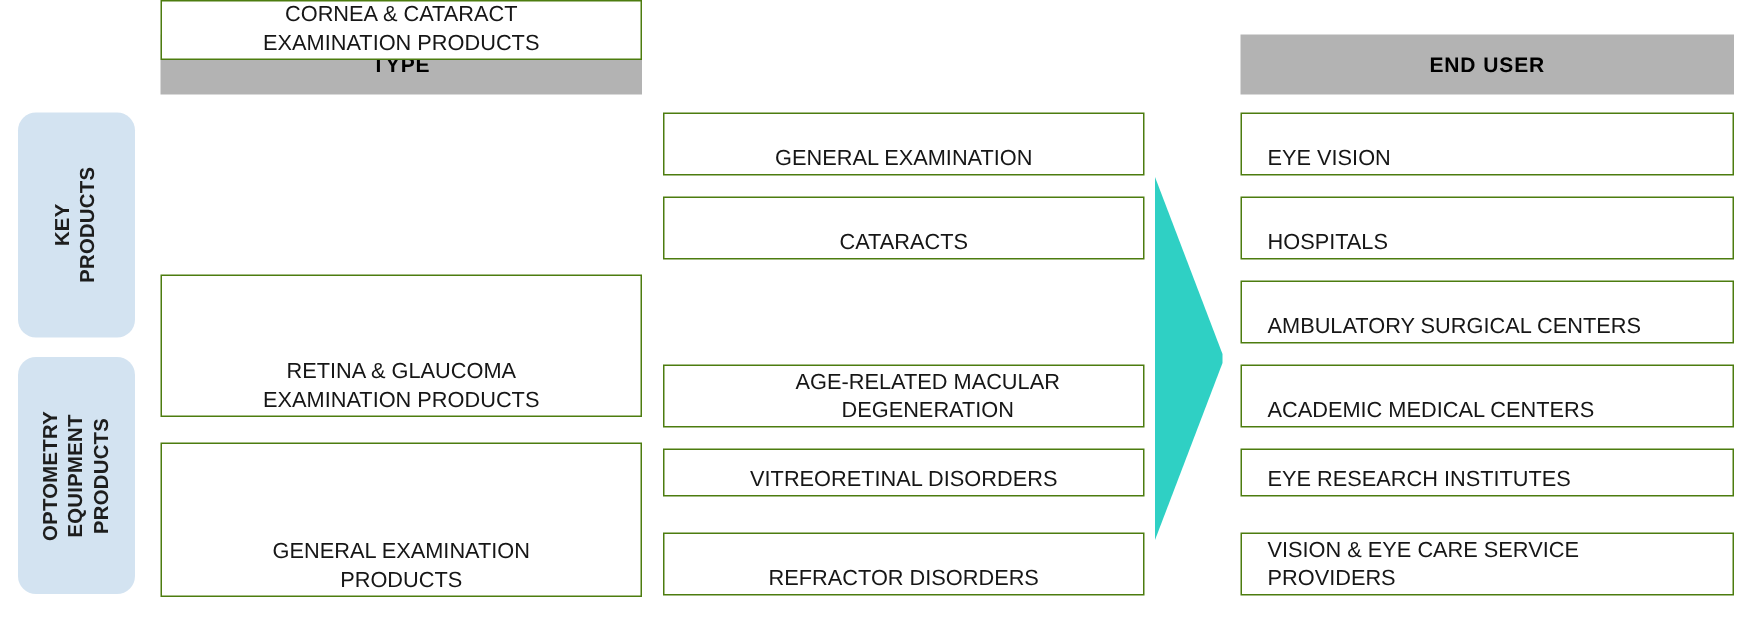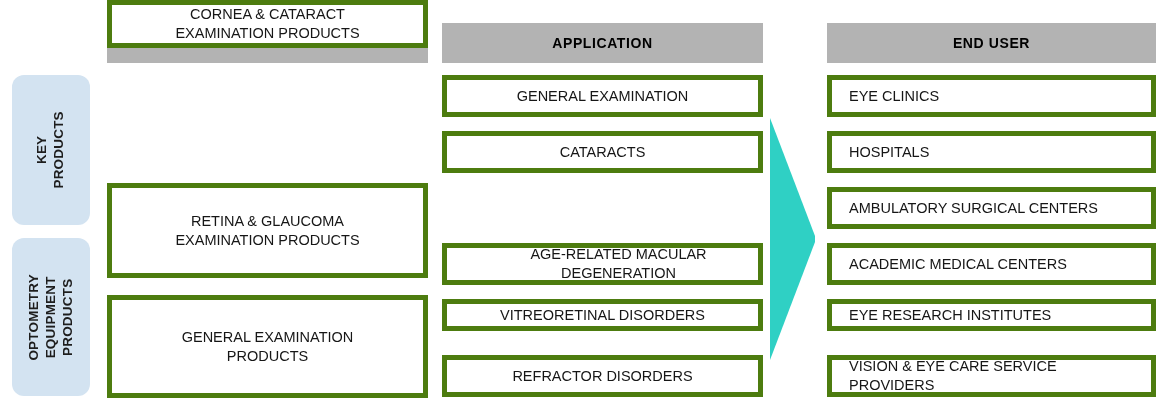--- a/index.html
+++ b/index.html
@@ -65,24 +65,24 @@
     display: flex;
     align-items: center;
     justify-content: center;
   }
 
   .cell {
     position: absolute;
     left: 0;
     right: 0;
     background: #ffffff;
-    border: 5px solid #4d7c0f;
+    border: 1px solid #4d7c0f;
     box-sizing: border-box;
     display: flex;
-    align-items: center;
+    align-items: flex-end;
     font-size: 14.5px;
     color: #161616;
     line-height: 1.3;
   }
   .cell.center {
     justify-content: center;
     text-align: center;
   }
   .cell.left {
     justify-content: flex-start;
@@ -138,21 +138,20 @@
         <span>GENERAL EXAMINATION
 PRODUCTS</span>
       </div>
     <div class="cell center">
         <span>CORNEA &amp; CATARACT
 EXAMINATION PRODUCTS</span>
       </div>
   </div>
 
   <div class="column" id="col-app">
-    <div class="col-header">APPLICATION</div>
     <div class="cell center pitch-0">
         <span>GENERAL EXAMINATION</span>
       </div>
     <div class="cell center pitch-1">
         <span>CATARACTS</span>
       </div>
     <div class="cell center pitch-3">
         <span>AGE-RELATED MACULAR
 DEGENERATION</span>
       </div>
@@ -164,21 +163,21 @@
       </div>
   </div>
 
   <svg id="flow-arrow" viewBox="0 0 50 242">
     <polygon points="0,0 45,118 45,124 0,242" fill="#2fd0c4"></polygon>
   </svg>
 
   <div class="column" id="col-enduser">
     <div class="col-header">END USER</div>
     <div class="cell left pitch-0">
-        <span>EYE CLINICS</span>
+        <span>EYE VISION</span>
       </div>
     <div class="cell left pitch-1">
         <span>HOSPITALS</span>
       </div>
     <div class="cell left pitch-2">
         <span>AMBULATORY SURGICAL CENTERS</span>
       </div>
     <div class="cell left pitch-4">
         <span>EYE RESEARCH INSTITUTES</span>
       </div>

